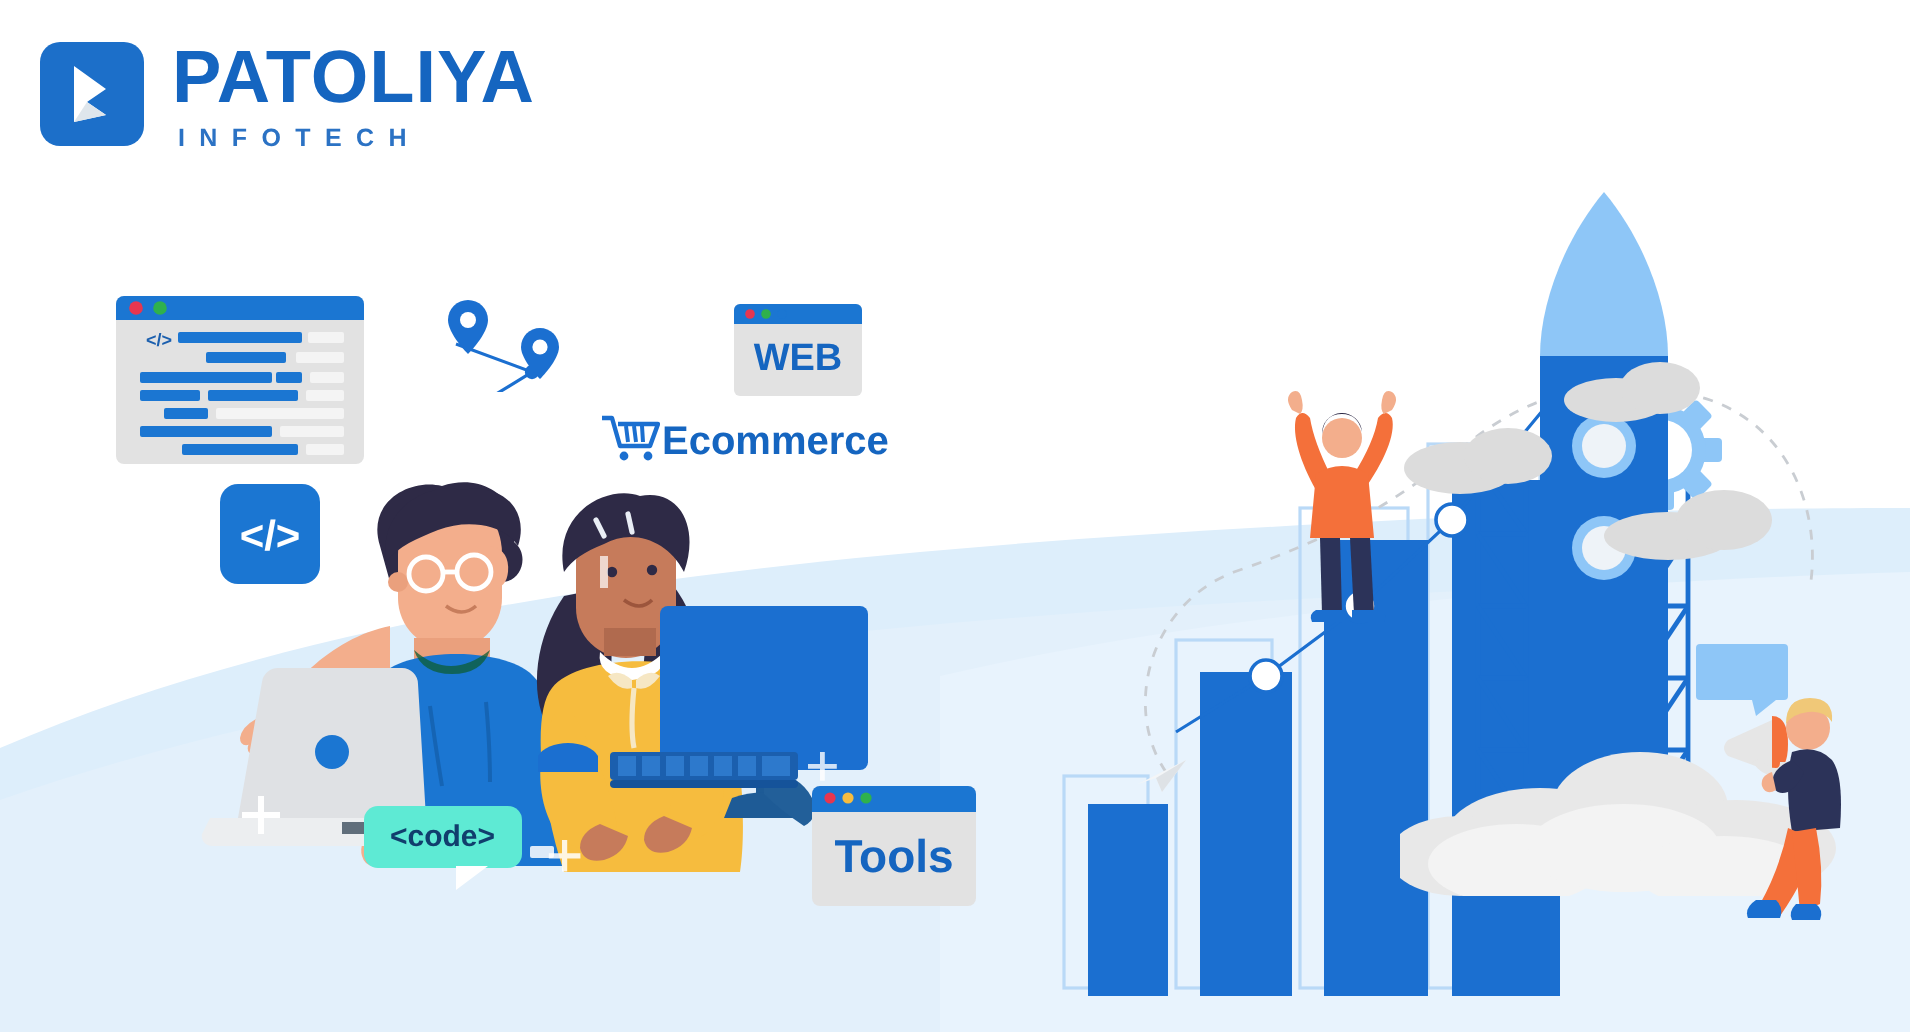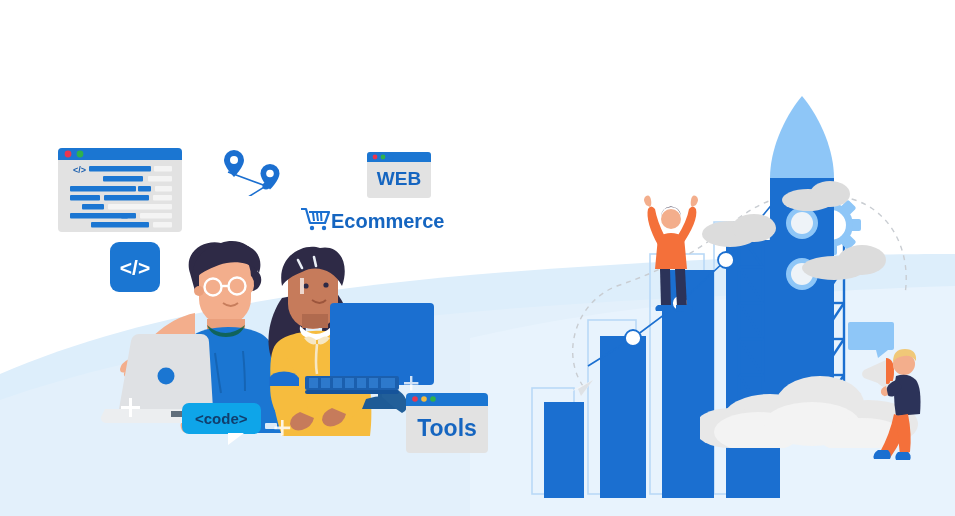--- a/index.html
+++ b/index.html
@@ -28,35 +28,47 @@
   }
 
   
   #illo { position:absolute; left:0; top:78px; width:955px; height:438px; }
   .abs { position:absolute; }
 
   .lbl { position:absolute; font-weight:bold; color:#1565c0; }
 
   
   #codebubble {
-    position:absolute; background:#0ea5e9; border-radius:7px;
+    position:absolute; background:#5eead4; border-radius:7px;
     padding:7px 13px; font-size:15px; font-weight:bold; color:#113e6d;
   }
   #codebubble:after{
     content:""; position:absolute; left:46px; bottom:-11px;
     border-left:0 solid transparent; border-right:16px solid transparent;
     border-top:12px solid #fff;
   }
   .sparkle { position:absolute; }
 </style>
 </head>
 <body>
 
 <div id="stage">
 
+  <div id="logo">
+    <div id="logo-mark">
+      <svg width="52" height="52" viewBox="0 0 52 52">
+        <path d="M17 12 L33 23.5 L23.5 30 L33 36.5 L17 40 Z" fill="#ffffff"></path>
+        <path d="M23.5 30 L33 36.5 L17 40 Z" fill="#dfe6ec"></path>
+      </svg>
+    </div>
+    <div id="logo-text">
+      <div id="logo-title">PATOLIYA</div>
+      <div id="logo-sub">INFOTECH</div>
+    </div>
+  </div>
 
   <div id="illo">
 
     <svg class="abs" style="left:0;top:0" width="955" height="438">
       <path d="M0 438 L0 296 C 180 218, 420 196, 700 182 C 800 177, 900 176, 955 176 L955 438 Z" fill="#ddeefb"></path>
       <path d="M0 438 L0 322 C 200 252, 460 230, 720 218 C 820 214, 910 213, 955 213 L955 438 Z" fill="#e3f0fb"></path>
       <path d="M470 438 L470 260 C 600 230, 760 214, 955 208 L955 438 Z" fill="#e8f3fd"></path>
     </svg>
 
     <svg class="abs" style="left:58px;top:70px" width="126" height="86">

